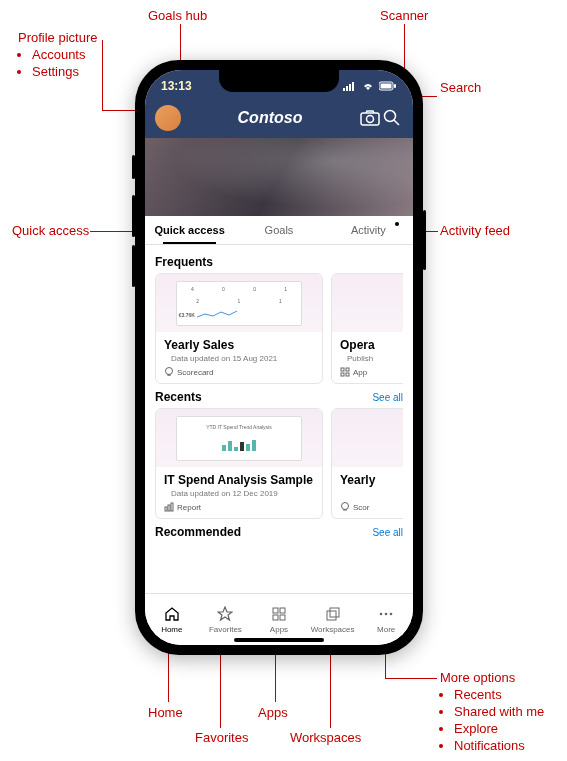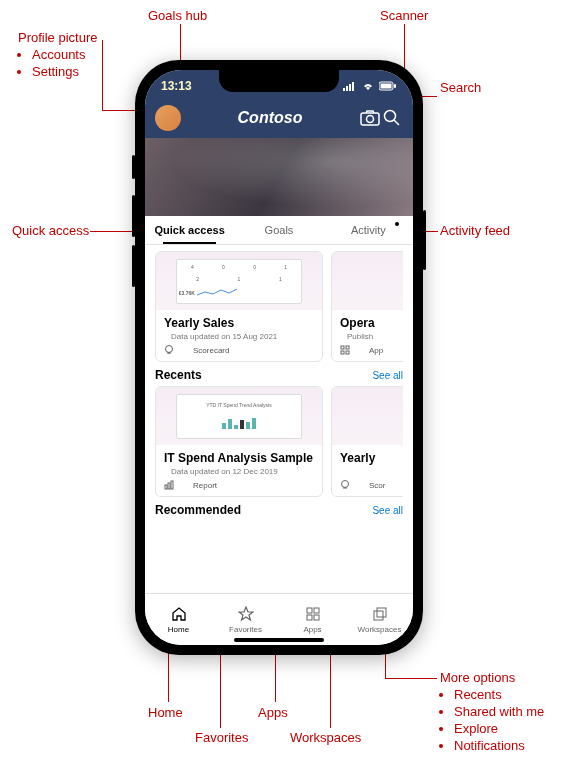--- a/index.html
+++ b/index.html
@@ -217,21 +217,21 @@
     white-space: nowrap;
     overflow: hidden;
     margin-left: 7px;
   }
   .card-meta {
     font-size: 8px;
     color: #555;
     margin-top: 4px;
     display: flex;
     align-items: center;
-    gap: 19px;
+    gap: 3px;
   }
   .bottom-nav {
     position: absolute;
     bottom: 0;
     left: 0;
     right: 0;
     height: 52px;
     border-top: 1px solid #e0e0e0;
     display: flex;
     background: #fff;
@@ -372,20 +372,23 @@
       <div class="tab active">Quick access</div>
       <div class="tab">Goals</div>
       <div class="tab">
         <span>Activity</span>
         <span class="dot"></span>
       </div>
     </div>
 
     <div class="content">
 
+      <div class="section-header">
+        <div class="section-title">Frequents</div>
+      </div>
       <div class="card-row">
         <div class="card">
           <div class="card-thumb">
             <div class="fake-chart">
               <div class="row">
                   <span>4</span>
                   <span>0</span>
                   <span>0</span>
                   <span>1</span>
                 </div>
@@ -509,17 +512,27 @@
       </div>
       <div class="nav-item">
         <div class="nav-icon">
             <svg width="16" height="16" viewBox="0 0 16 16">
               <rect x="2" y="5" width="9" height="9" fill="none" stroke="#666"></rect>
               <rect x="5" y="2" width="9" height="9" fill="none" stroke="#666"></rect>
             </svg>
           </div>
         <span>Workspaces</span>
       </div>
+      <div class="nav-item">
+        <div class="nav-icon">
+            <svg width="16" height="16" viewBox="0 0 16 16">
+              <circle cx="3" cy="8" r="1.3" fill="#666"></circle>
+              <circle cx="8" cy="8" r="1.3" fill="#666"></circle>
+              <circle cx="13" cy="8" r="1.3" fill="#666"></circle>
+            </svg>
+          </div>
+        <span>More</span>
+      </div>
     </div>
 
     <div class="home-ind"></div>
   </div>
 </div>
 
 </body></html>

